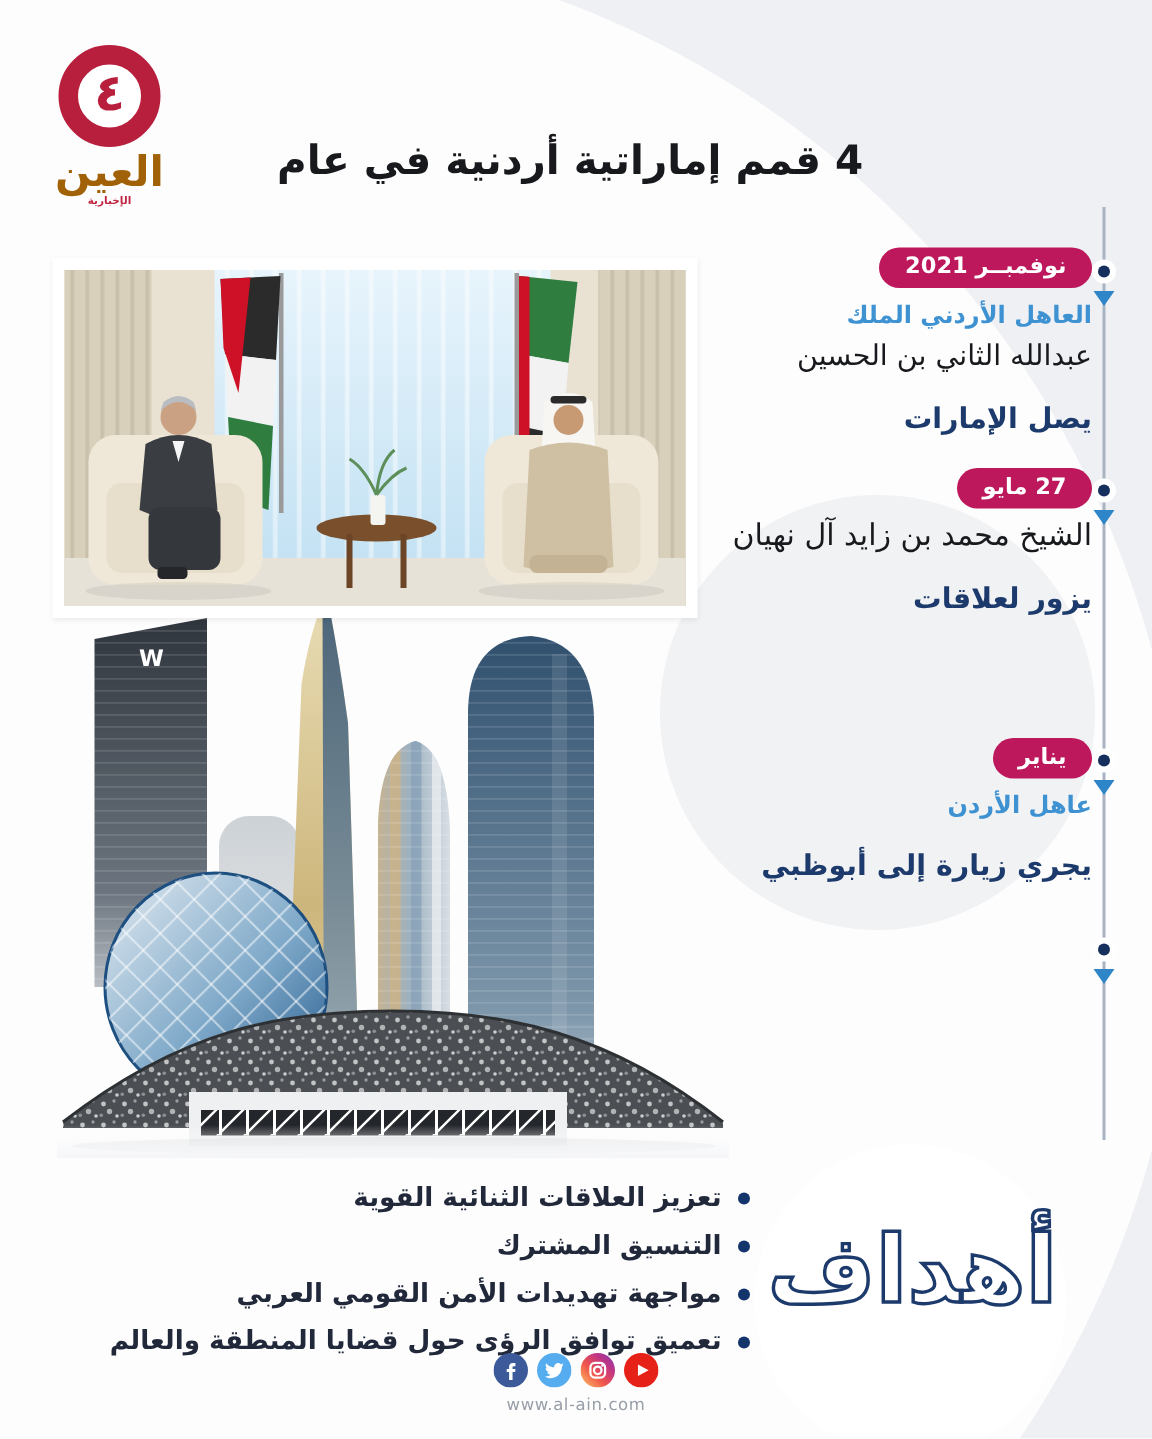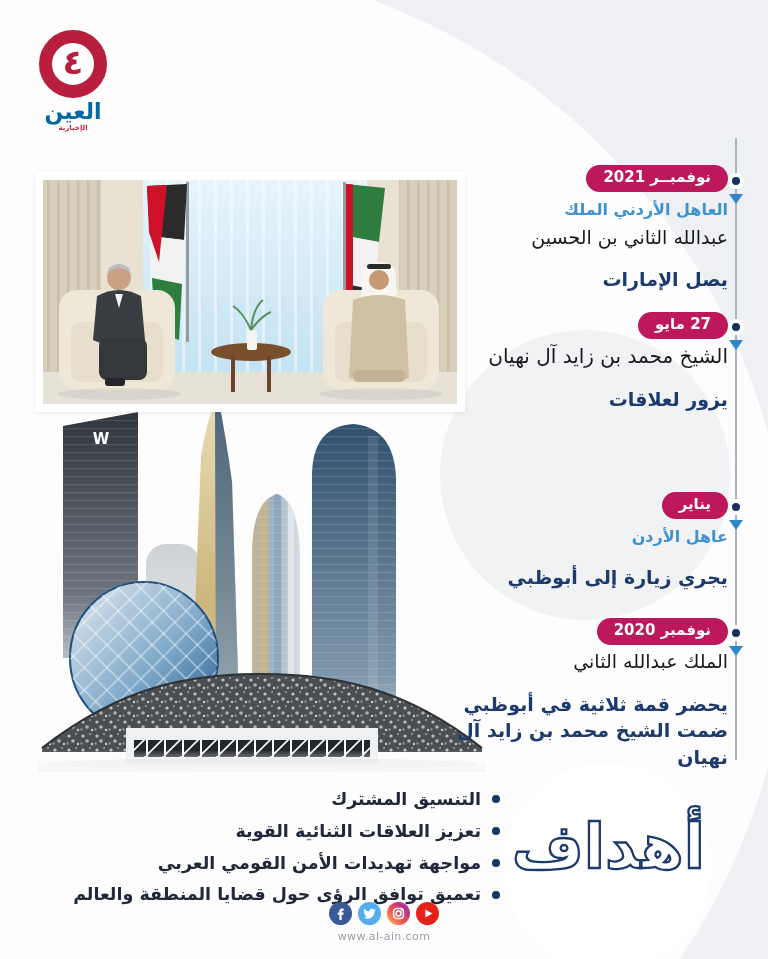--- a/index.html
+++ b/index.html
@@ -9,21 +9,21 @@
   
   .deco{ position:absolute; border-radius:50%; }
   .deco-big-white{ left:-490px; top:-40px; width:1280px; height:1280px; background:#fdfdfe; }
   .deco-grey-mid{ left:440px; top:330px; width:290px; height:290px; background:#e9ecf0; opacity:.7;}
   .deco-goal-white{ left:503px; top:763px; width:208px; height:208px; background:#ffffff; }
 
   
   .logo{ position:absolute; right:652px; left:30px; top:30px; width:86px; text-align:center; z-index:5;}
   .logo-ring{ position:relative; width:68px; height:68px; margin:0 auto; border:13px solid #b81f3d; border-radius:50%; background:#fff;}
   .logo-num{ position:absolute; top:46%; left:50%; transform:translate(-50%,-50%); font-size:34px; font-weight:bold; color:#b81f3d; line-height:1;}
-  .logo-name{ margin-top:3px; font-size:22px; font-weight:bold; color:#0369a1; line-height:1; }
+  .logo-name{ margin-top:3px; font-size:28px; font-weight:bold; color:#a16207; line-height:1; }
   .logo-tag{ font-size:7px; color:#c02440; font-weight:bold; margin-top:1px; letter-spacing:.5px;}
 
   
   .badge{ position:absolute; left:50%; top:52px; transform:translateX(-48%); z-index:5;
           border:2px solid #55a0d8; color:#2e86c8; background:transparent; border-radius:19px;
           padding:3px 18px 6px; font-size:20px; font-weight:bold; white-space:nowrap;}
   .title{ position:absolute; left:50%; top:92px; transform:translateX(-51%); z-index:5;
           font-size:27px; font-weight:bold; color:#17191c; white-space:nowrap; letter-spacing:-0.5px;}
 
   
@@ -75,20 +75,21 @@
   <div class="deco deco-goal-white"></div>
 
   <div class="logo">
     <div class="logo-ring">
       <span class="logo-num">٤</span>
     </div>
     <div class="logo-name">العين</div>
     <div class="logo-tag">الإخبارية</div>
   </div>
 
+  <div class="title">4 قمم إماراتية أردنية في عام</div>
 
   <div class="photo-card">
     <svg width="430" height="240" viewBox="0 0 430 240">
       <defs>
         <linearGradient id="gCurtain" x1="0" y1="0" x2="0" y2="1">
           <stop offset="0" stop-color="#e7f4fc"></stop>
             <stop offset="1" stop-color="#bedff2"></stop>
         </linearGradient>
         <pattern id="patStreak" width="16" height="40" patternUnits="userSpaceOnUse">
           <rect width="16" height="40" fill="none"></rect>
@@ -297,34 +298,29 @@
     <div class="t-name" style="font-size:20px">الشيخ محمد بن زايد آل نهيان</div>
     <div class="t-action">يزور لعلاقات</div>
   </div>
 
   <div class="entry" style="top:492px">
     <span class="pill">يناير</span>
     <div class="t-role">عاهل الأردن</div>
     <div class="t-action">يجري زيارة إلى أبوظبي</div>
   </div>
 
-  <div class="entry" style="top:618px">
-    <span class="pill">نوفمبر 2020</span>
-    <div class="t-name">الملك عبدالله الثاني</div>
-    <div class="t-action wrap">يحضر قمة ثلاثية في أبوظبي ضمت الشيخ محمد بن زايد آل نهيان</div>
-  </div>
 
   <div class="goals">
     <div class="goal-row">
       <span class="goal-dot"></span>
-      <span class="goal-text">التنسيق المشترك</span>
+      <span class="goal-text">تعزيز العلاقات الثنائية القوية</span>
     </div>
     <div class="goal-row">
       <span class="goal-dot"></span>
-      <span class="goal-text">تعزيز العلاقات الثنائية القوية</span>
+      <span class="goal-text">التنسيق المشترك</span>
     </div>
     <div class="goal-row">
       <span class="goal-dot"></span>
       <span class="goal-text">مواجهة تهديدات الأمن القومي العربي</span>
     </div>
     <div class="goal-row">
       <span class="goal-dot"></span>
       <span class="goal-text">تعميق توافق الرؤى حول قضايا المنطقة والعالم</span>
     </div>
   </div>

